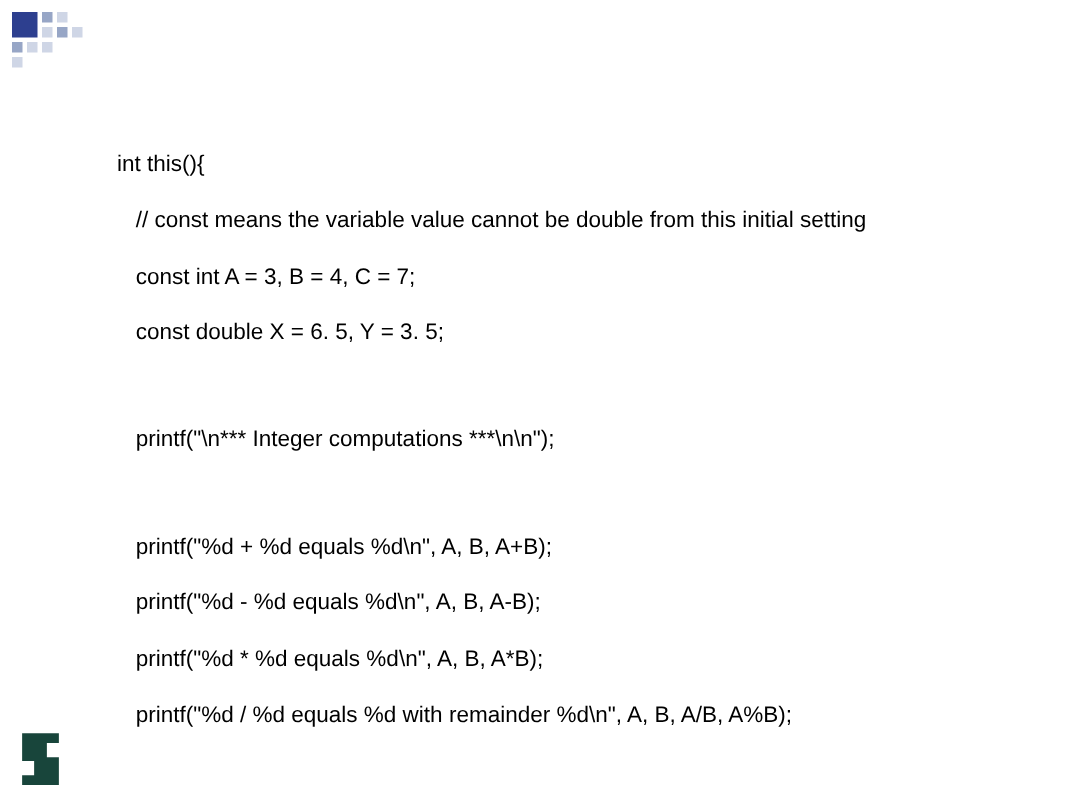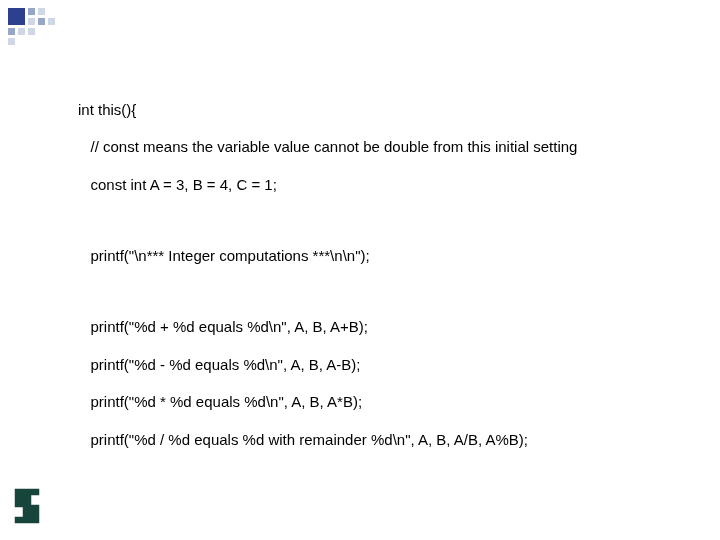--- a/index.html
+++ b/index.html
@@ -66,21 +66,22 @@
   <div class="sq s6"></div>
     <div class="sq s7"></div>
     <div class="sq s8"></div>
   <div class="sq s9"></div>
 </div>
 
 <div class="code">
 <div class="spacer"></div>
 <div>int this(){</div>
 <div>   // const means the variable value cannot be double from this initial setting</div>
-<div>   const int A = 3, B = 4, C = 1;</div>
+<div>   const int A = 3, B = 4, C = 7;</div>
+<div>   const double X = 6. 5, Y = 3. 5;</div>
 <div class="spacer"></div>
 <div>   printf("\n*** Integer computations ***\n\n");</div>
 <div class="spacer"></div>
 <div>   printf("%d + %d equals %d\n", A, B, A+B);</div>
 <div>   printf("%d - %d equals %d\n", A, B, A-B);</div>
 <div>   printf("%d * %d equals %d\n", A, B, A*B);</div>
 <div>   printf("%d / %d equals %d with remainder %d\n", A, B, A/B, A%B);</div>
 
 
 

